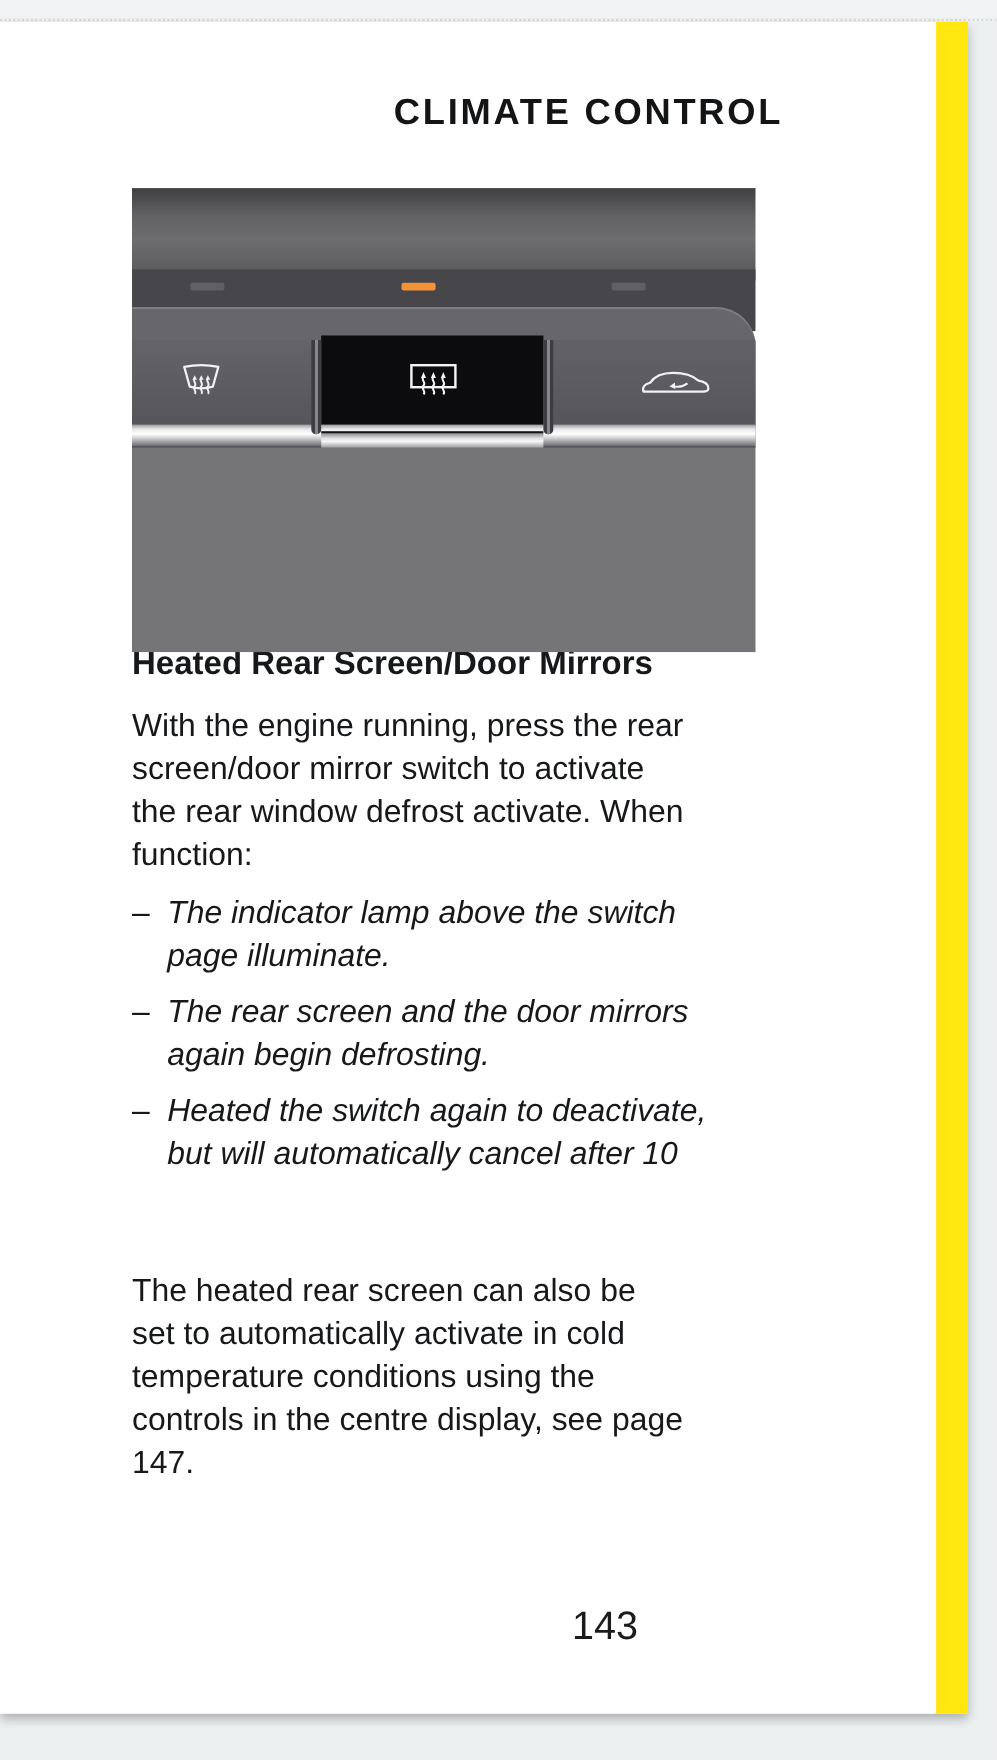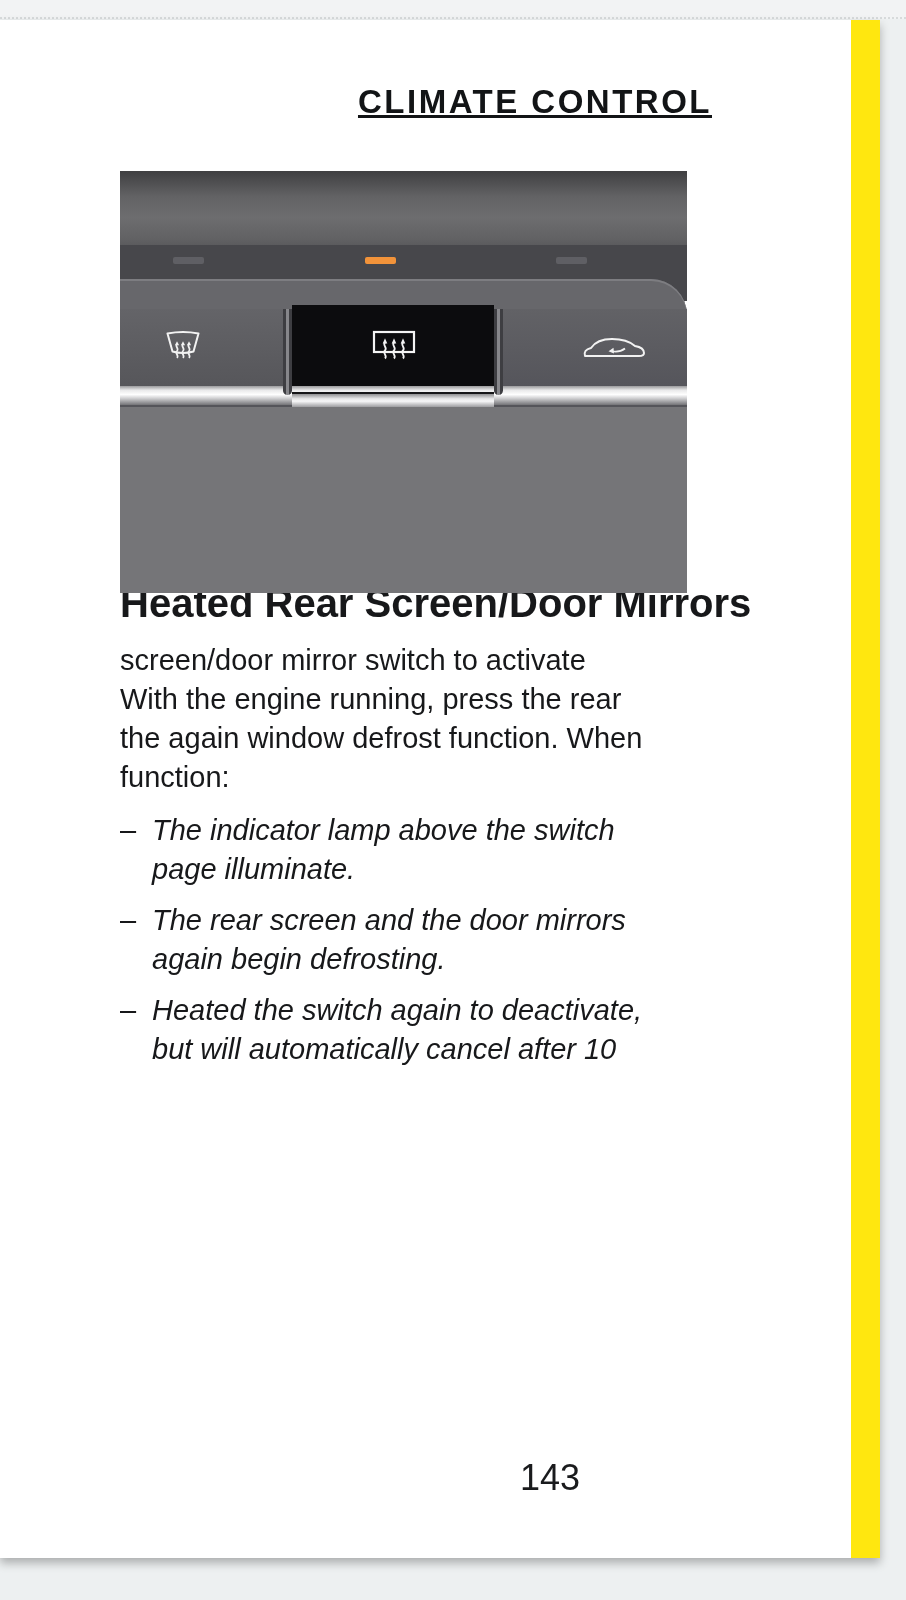--- a/index.html
+++ b/index.html
@@ -15,21 +15,21 @@
   .page {
     position:absolute; top:20px; left:0; width:880px; height:1538px;
     background:#ffffff; box-shadow:0 5px 9px rgba(0,0,0,.28);
   }
   .accent-stripe {
     position:absolute; top:0; right:0; width:29px; height:100%;
   }
   .doc-title {
     position:absolute; top:63px; left:120px; width:592px;
     text-align:right; font-size:33px; font-weight:bold; letter-spacing:2.5px;
-    color:#121416; white-space:nowrap;text-decoration:underline;
+    color:#121416; white-space:nowrap;
   }
   
   .figure { position:absolute; left:120px; top:151px; width:567px; height:422px; overflow:hidden; }
   .f-top {
     position:absolute; left:0; top:0; width:567px; height:84px;
     background:linear-gradient(180deg,#3f3f41 0%,#626264 30%,#6d6d6f 55%,#626264 80%,#515154 100%);
   }
   .f-indband { position:absolute; left:0; top:74px; width:567px; height:56px; background:#47474b; }
   .lamp { position:absolute; top:86px; height:7px; width:31px; border-radius:2px; }
   .lamp-left  { left:53px;  background:#5f5f64; }
@@ -72,21 +72,21 @@
     position:absolute; left:0; top:234px; width:567px; height:188px; z-index:3;
     background:#757578; border-top:2px solid #55555a; box-sizing:border-box;
   }
   .f-icon { position:absolute; z-index:8; }
   .icon-windscreen { left:45px;  top:159px; }
   .icon-reardefrost{ left:252px; top:154px; }
   .icon-recirc     { left:462px; top:161px; }
   
   .section-heading {
     position:absolute; left:120px; top:564px; width:600px;
-    font-size:40px; font-weight:bold; color:#17181a; line-height:39px; white-space:nowrap;
+    font-size:30px; font-weight:bold; color:#17181a; line-height:39px; white-space:nowrap;
   }
   .para { position:absolute; left:120px; width:600px; color:#17181a; font-size:29px; }
   .intro { top:621px; }
   .outro { top:1135px; }
   .tline { height:39px; line-height:39px; white-space:nowrap; }
   .bullets { position:absolute; left:120px; top:791px; width:600px; color:#17181a; font-size:29px; }
   .bullet-item { display:flex; margin-bottom:12px; }
   .bmark { flex:0 0 32px; width:32px; height:39px; line-height:39px; }
   .btext { flex:1 1 auto;font-style:italic; }
   .page-number {
@@ -154,23 +154,23 @@
           <path d="M3 24 Q1 18 9 16 Q15 7 30 7 Q45 7 53 14 Q62 15.5 62 21 Q62 24 57 24 Z" fill="none" stroke="#f2f2f2" stroke-width="2" stroke-linejoin="round"></path>
           <path d="M43 16.5 Q37 21 29 19" fill="none" stroke="#f2f2f2" stroke-width="1.8"></path>
           <path d="M31.5 15.8 L26.5 19.3 L32 21.6 Z" fill="#f2f2f2"></path>
         </svg>
       </span>
     </div>
 
     <div class="section-heading">Heated Rear Screen/Door Mirrors</div>
 
     <div class="para intro">
+      <div class="tline">With the engine running, press the rear</div>
       <div class="tline">screen/door mirror switch to activate</div>
-      <div class="tline">With the engine running, press the rear</div>
-      <div class="tline">the again window defrost function. When</div>
+      <div class="tline">the rear window defrost activate. When</div>
       <div class="tline">function:</div>
     </div>
 
     <div class="bullets">
       <div class="bullet-item">
         <span class="bmark">–</span>
         <div class="btext">
           <div class="tline">The indicator lamp above the switch</div>
           <div class="tline">page illuminate.</div>
         </div>
@@ -184,16 +184,23 @@
       </div>
       <div class="bullet-item">
         <span class="bmark">–</span>
         <div class="btext">
           <div class="tline">Heated the switch again to deactivate,</div>
           <div class="tline">but will automatically cancel after 10</div>
         </div>
       </div>
     </div>
 
+    <div class="para outro">
+      <div class="tline">The heated rear screen can also be</div>
+      <div class="tline">set to automatically activate in cold</div>
+      <div class="tline">temperature conditions using the</div>
+      <div class="tline">controls in the centre display, see page</div>
+      <div class="tline">147.</div>
+    </div>
 
     <div class="page-number">143</div>
   </div>
 </div>
 
 </body></html>

